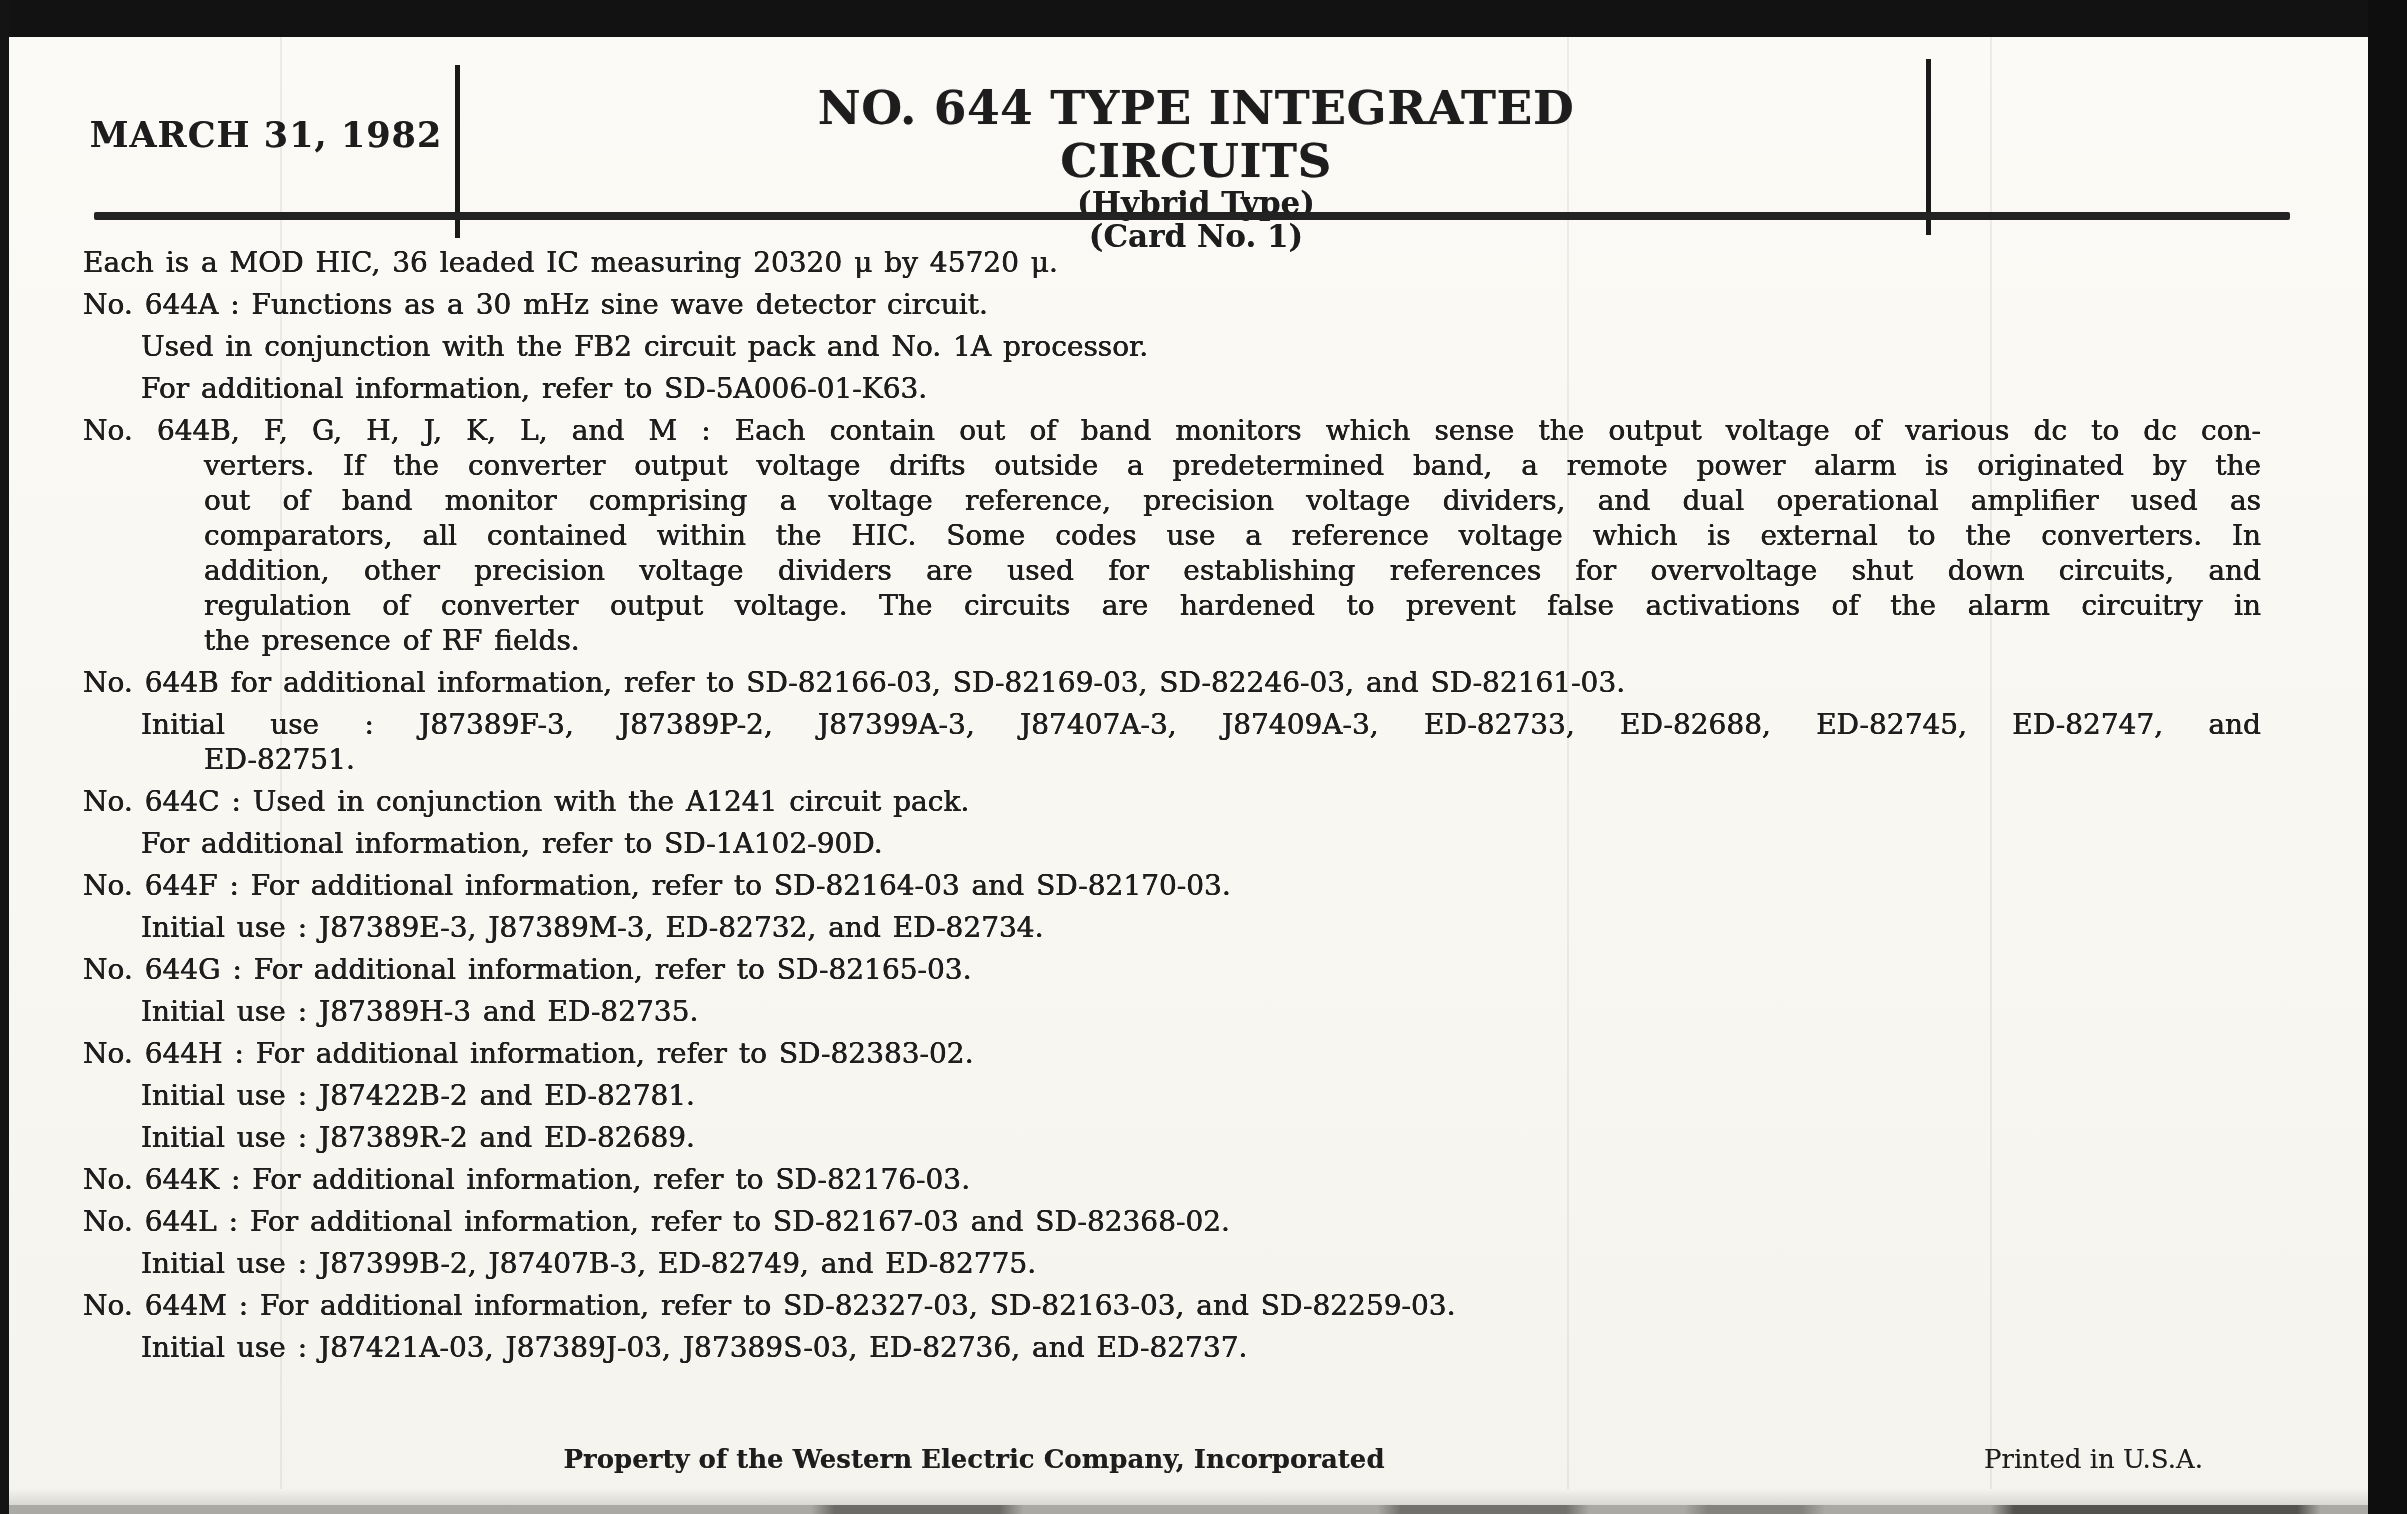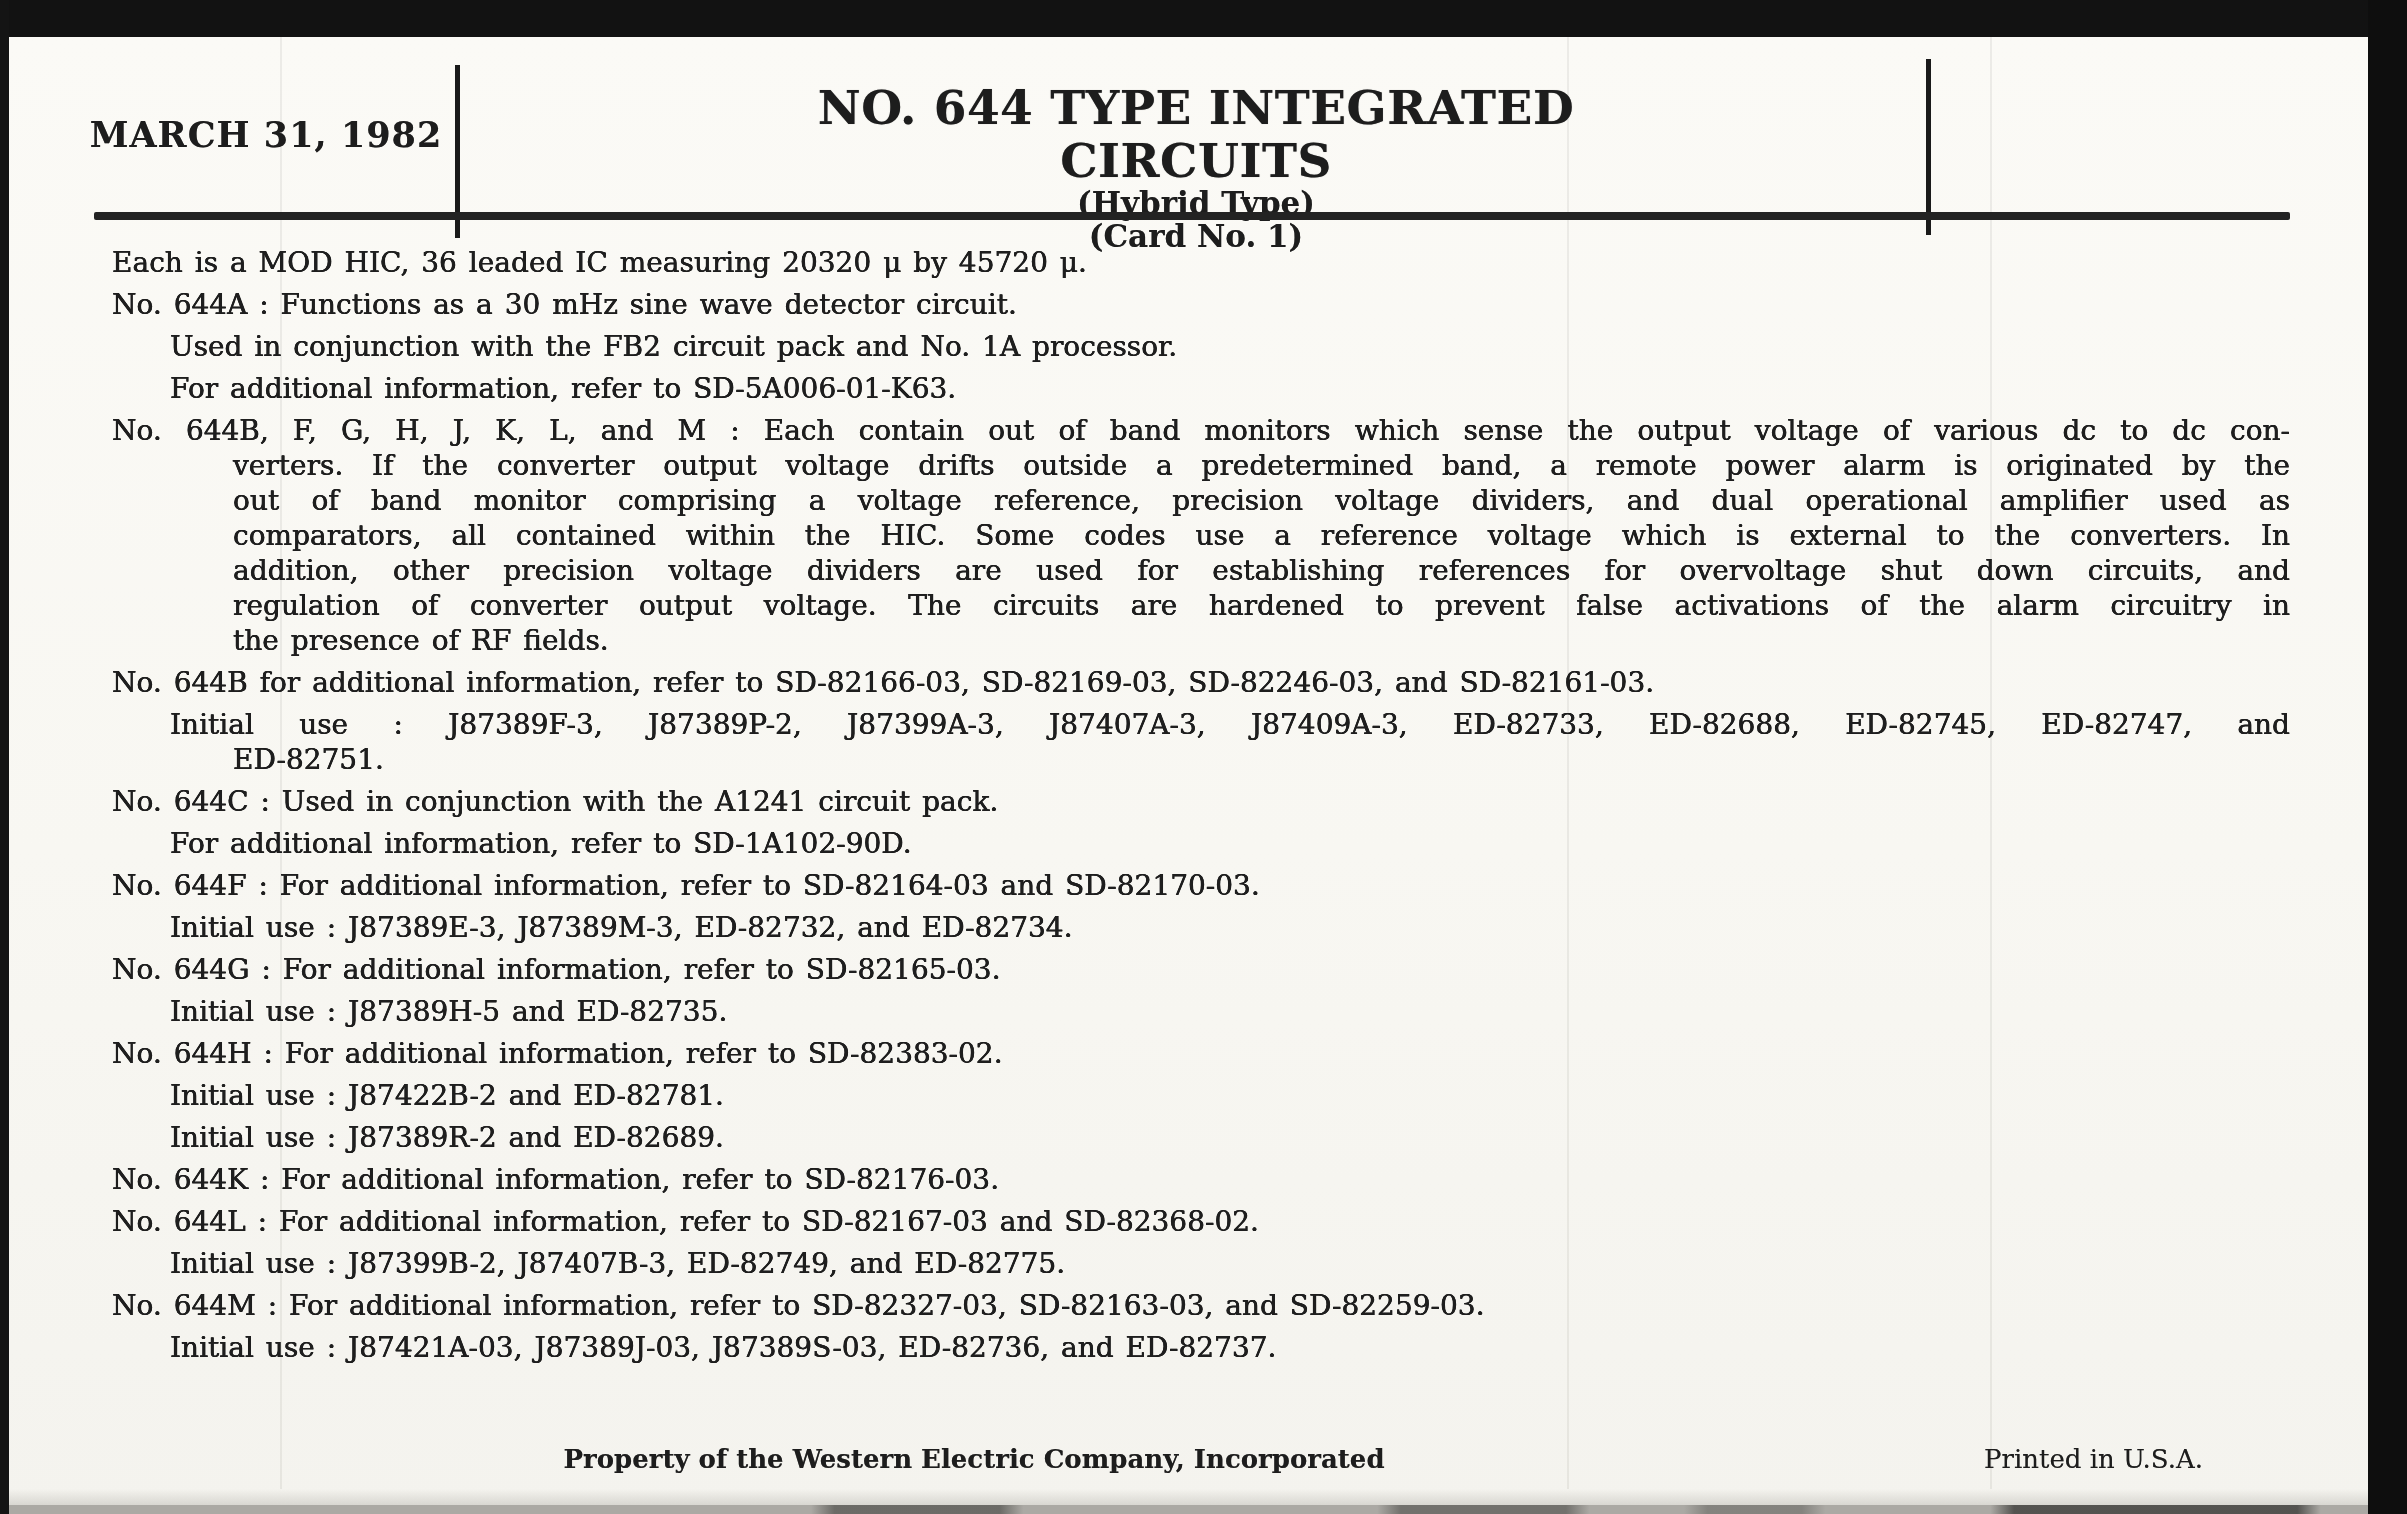--- a/index.html
+++ b/index.html
@@ -35,21 +35,21 @@
   .vbar-left{left:446px;top:28px;height:173px;}
   .vbar-right{left:1917px;top:22px;height:176px;}
   .title-block{position:absolute;left:692px;top:44px;width:990px;text-align:center;}
   .doc-title{font-size:47px;font-weight:bold;letter-spacing:0.5px;line-height:53px;
     text-shadow:0 0 0.7px rgba(0,0,0,.5);}
   .doc-subtitle{font-size:31px;font-weight:bold;line-height:33px;
     text-shadow:0 0 0.6px rgba(0,0,0,.5);}
   .header-rule{position:absolute;left:85px;top:175px;width:2196px;height:8px;background:#232323;border-radius:2px;}
   
   .body-lines{
-    position:absolute;left:103px;top:208px;width:2178px;
+    position:absolute;left:74px;top:208px;width:2178px;
     font-size:28px;color:#1e1e1e;
     word-spacing:3px;
     text-shadow:0.3px 0 currentColor, -0.2px 0 currentColor;
   }
   .line{line-height:35px;min-height:35px;white-space:nowrap;}
   .line.gap{margin-top:7px;}
   .line.just{white-space:normal;text-align:justify;text-align-last:justify;}
   .ind0{margin-left:0;}
   .ind1{margin-left:58px;}
   .ind2{margin-left:121px;}
@@ -115,21 +115,21 @@
         <div class="line ind2 just">regulation of converter output voltage. The circuits are hardened to prevent false activations of the alarm circuitry in</div>
         <div class="line ind2">the presence of RF fields.</div>
         <div class="line ind0 gap">No. 644B for additional information, refer to SD-82166-03, SD-82169-03, SD-82246-03, and SD-82161-03.</div>
         <div class="line ind1 gap just">Initial use : J87389F-3, J87389P-2, J87399A-3, J87407A-3, J87409A-3, ED-82733, ED-82688, ED-82745, ED-82747, and</div>
         <div class="line ind2">ED-82751.</div>
         <div class="line ind0 gap">No. 644C : Used in conjunction with the A1241 circuit pack.</div>
         <div class="line ind1 gap">For additional information, refer to SD-1A102-90D.</div>
         <div class="line ind0 gap">No. 644F : For additional information, refer to SD-82164-03 and SD-82170-03.</div>
         <div class="line ind1 gap">Initial use : J87389E-3, J87389M-3, ED-82732, and ED-82734.</div>
         <div class="line ind0 gap">No. 644G : For additional information, refer to SD-82165-03.</div>
-        <div class="line ind1 gap">Initial use : J87389H-5 and ED-82735.</div>
+        <div class="line ind1 gap">Initial use : J87389H-3 and ED-82735.</div>
         <div class="line ind0 gap">No. 644H : For additional information, refer to SD-82383-02.</div>
         <div class="line ind1 gap">Initial use : J87422B-2 and ED-82781.</div>
         <div class="line ind1 gap">Initial use : J87389R-2 and ED-82689.</div>
         <div class="line ind0 gap">No. 644K : For additional information, refer to SD-82176-03.</div>
         <div class="line ind0 gap">No. 644L : For additional information, refer to SD-82167-03 and SD-82368-02.</div>
         <div class="line ind1 gap">Initial use : J87399B-2, J87407B-3, ED-82749, and ED-82775.</div>
         <div class="line ind0 gap">No. 644M : For additional information, refer to SD-82327-03, SD-82163-03, and SD-82259-03.</div>
         <div class="line ind1 gap">Initial use : J87421A-03, J87389J-03, J87389S-03, ED-82736, and ED-82737.</div>
       </div>
 

